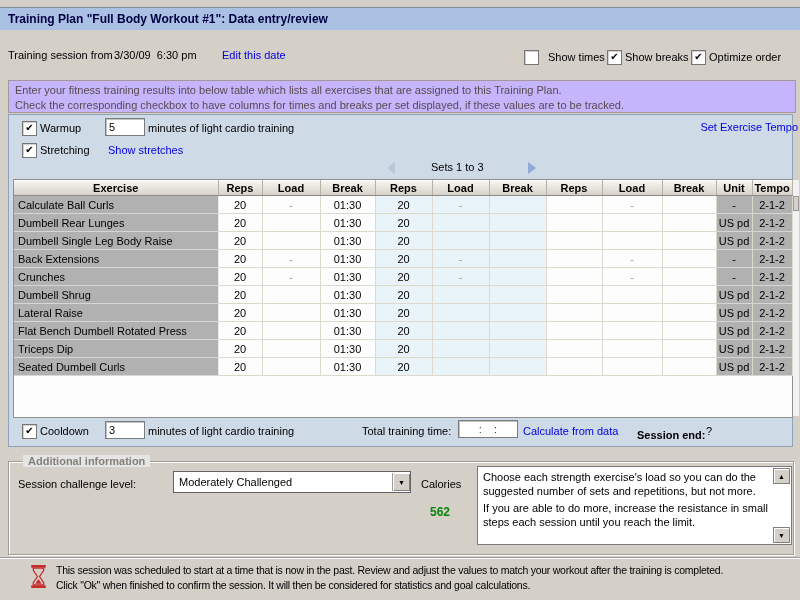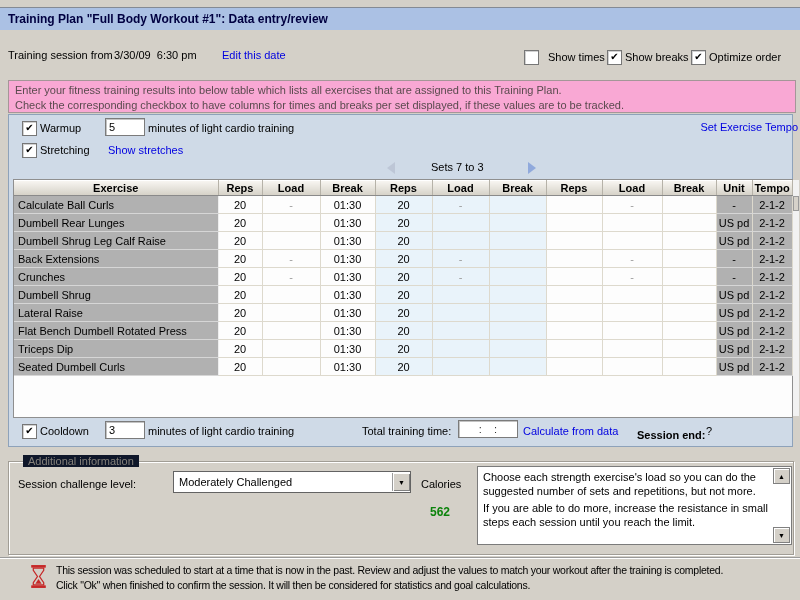--- a/index.html
+++ b/index.html
@@ -24,21 +24,21 @@
       font-size:10px;line-height:12px;text-align:center;color:#000;cursor:pointer;}
   [data-name="show-times-checkbox"]{left:524px;top:50px;}
   [data-name="show-times-label"]{left:548px;top:51px;}
   [data-name="show-breaks-checkbox"]{left:607px;top:50px;}
   [data-name="show-breaks-label"]{left:625px;top:51px;}
   [data-name="optimize-order-checkbox"]{left:691px;top:50px;}
   [data-name="optimize-order-label"]{left:709px;top:51px;}
 
   
   [data-name="info-box"]{position:absolute;left:8px;top:80px;width:786px;height:30px;
-      background:#f9a8d4;border:1px solid #a59698;padding:1px 0 0 0;}
+      background:#c4b5fd;border:1px solid #a59698;padding:1px 0 0 0;}
   [data-name="info-box"] div{margin:1px 0 0 6px;line-height:14px;color:#5a4a4e;white-space:pre;}
 
   
   [data-name="session-panel"]{position:absolute;left:8px;top:114px;width:783px;height:331px;
       background:#cfdae7;border:1px solid #8ea2ba;}
 
   [data-name="warmup-checkbox"]{left:22px;top:121px;}
   [data-name="warmup-label"]{left:40px;top:122px;}
   [data-name="warmup-minutes-input"]{left:105px;top:118px;width:32px;}
   [data-name="warmup-suffix"]{left:148px;top:122px;}
@@ -87,22 +87,22 @@
   [data-name="calculate-from-data-link"]{left:523px;top:425px;}
   [data-name="session-end-label"]{left:637px;top:429px;font-weight:bold;}
   [data-name="session-end-value"]{left:706px;top:425px;}
 
   .tb{position:absolute;height:14px;background:#fff;border:1px solid #7b7b7b;
       box-shadow:inset 1px 1px 0 #c3c3c3;padding:1px 3px;display:flex;align-items:center;white-space:pre;}
 
   
   [data-name="additional-info-group"]{position:absolute;left:8px;top:461px;width:784px;height:92px;
       border:1px solid #a19d95;box-shadow:inset 1px 1px 0 #fff,1px 1px 0 #fff;}
-  [data-name="additional-info-legend"]{position:absolute;left:14px;top:-7px;background:#0f172a;
-      padding:0 5px;color:#84807a;white-space:pre;}
+  [data-name="additional-info-legend"]{position:absolute;left:14px;top:-7px;background:#e5e5e5;
+      padding:0 5px;color:#84807a;white-space:pre;font-weight:bold;}
   [data-name="challenge-label"]{left:18px;top:478px;}
   [data-name="challenge-select"]{position:absolute;left:173px;top:471px;width:236px;height:20px;
       background:#fff;border:1px solid #636363;display:flex;align-items:center;cursor:pointer;}
   [data-name="challenge-selected-value"]{flex:1;padding-left:5px;white-space:pre;}
   [data-name="dropdown-arrow-button"]{width:17px;height:18px;background:#d4d0c8;border-left:1px solid #9a9a9a;
       box-shadow:inset 1px 1px 0 #fff,inset -1px -1px 0 #808080;
       display:flex;align-items:center;justify-content:center;font-size:7px;cursor:pointer;}
   [data-name="calories-label"]{left:421px;top:478px;}
   [data-name="calories-value"]{left:430px;top:505px;font-weight:bold;font-size:12px;color:#0c830c;}
 
@@ -155,21 +155,21 @@
   <div class="tb" data-name="warmup-minutes-input">5</div>
   <span class="abs" data-name="warmup-suffix">minutes of light cardio training</span>
 
   <span class="cb" data-name="stretching-checkbox">✔</span>
   <span class="abs" data-name="stretching-label">Stretching</span>
   <span class="link" data-name="show-stretches-link">Show stretches</span>
 
   <span class="link" data-name="set-exercise-tempo-link">Set Exercise Tempo</span>
 
   <div data-name="sets-prev-button"></div>
-  <span class="abs" data-name="sets-range-label">Sets 7 to 3</span>
+  <span class="abs" data-name="sets-range-label">Sets 1 to 3</span>
   <div data-name="sets-next-button"></div>
 
   <div data-name="exercise-listview">
     <table data-name="exercise-table">
       <colgroup>
         <col class="c0">
           <col class="c1">
           <col class="c2">
           <col class="c3">
           <col class="c4">
@@ -220,21 +220,21 @@
             <td data-name="reps-cell" class="c-val c-blue">20</td>
             <td data-name="load-cell" class="c-val c-blue"></td>
             <td data-name="break-cell" class="c-val c-blue"></td>
             <td data-name="reps-cell" class="c-val"></td>
             <td data-name="load-cell" class="c-val"></td>
             <td data-name="break-cell" class="c-val"></td>
             <td data-name="unit-cell" class="c-gray">US pd</td>
             <td data-name="tempo-cell" class="c-gray">2-1-2</td>
           </tr>
           <tr data-name="table-row">
-            <td data-name="exercise-name-cell" class="c-name">Dumbell Shrug Leg Calf Raise</td>
+            <td data-name="exercise-name-cell" class="c-name">Dumbell Single Leg Body Raise</td>
             <td data-name="reps-cell" class="c-val">20</td>
             <td data-name="load-cell" class="c-val"></td>
             <td data-name="break-cell" class="c-val">01:30</td>
             <td data-name="reps-cell" class="c-val c-blue">20</td>
             <td data-name="load-cell" class="c-val c-blue"></td>
             <td data-name="break-cell" class="c-val c-blue"></td>
             <td data-name="reps-cell" class="c-val"></td>
             <td data-name="load-cell" class="c-val"></td>
             <td data-name="break-cell" class="c-val"></td>
             <td data-name="unit-cell" class="c-gray">US pd</td>

